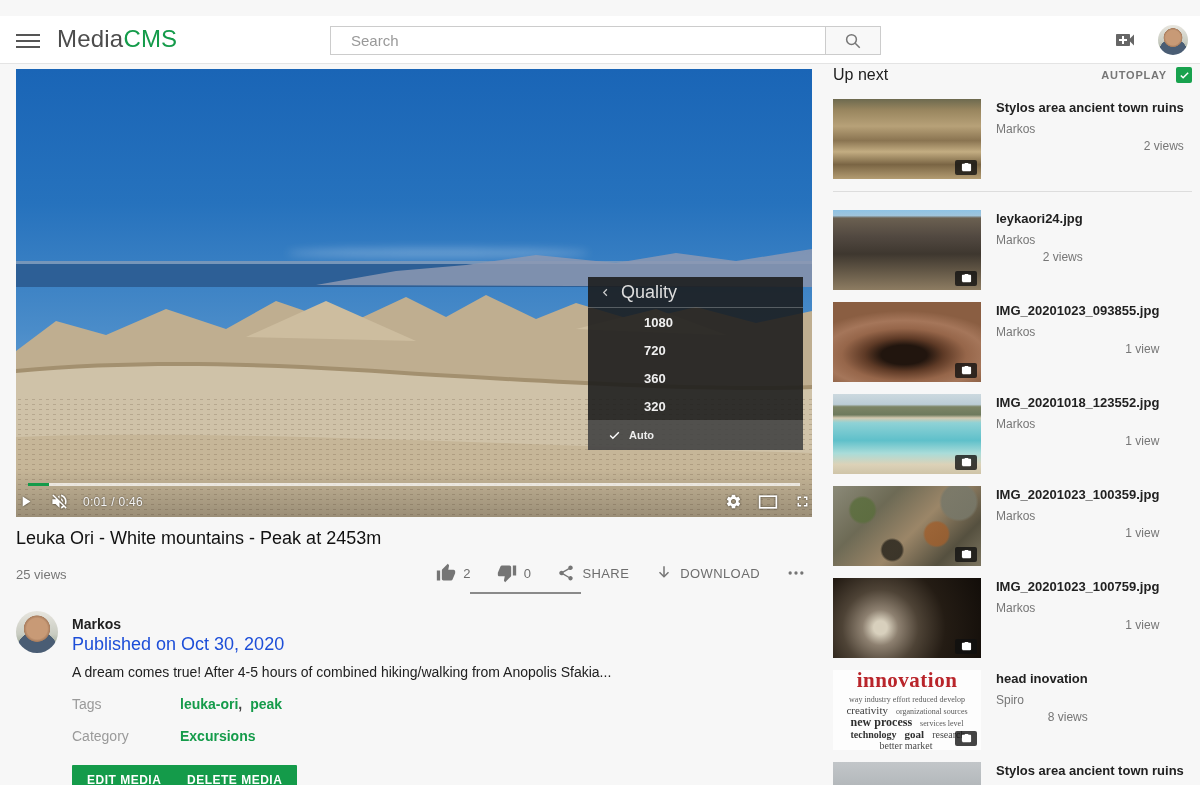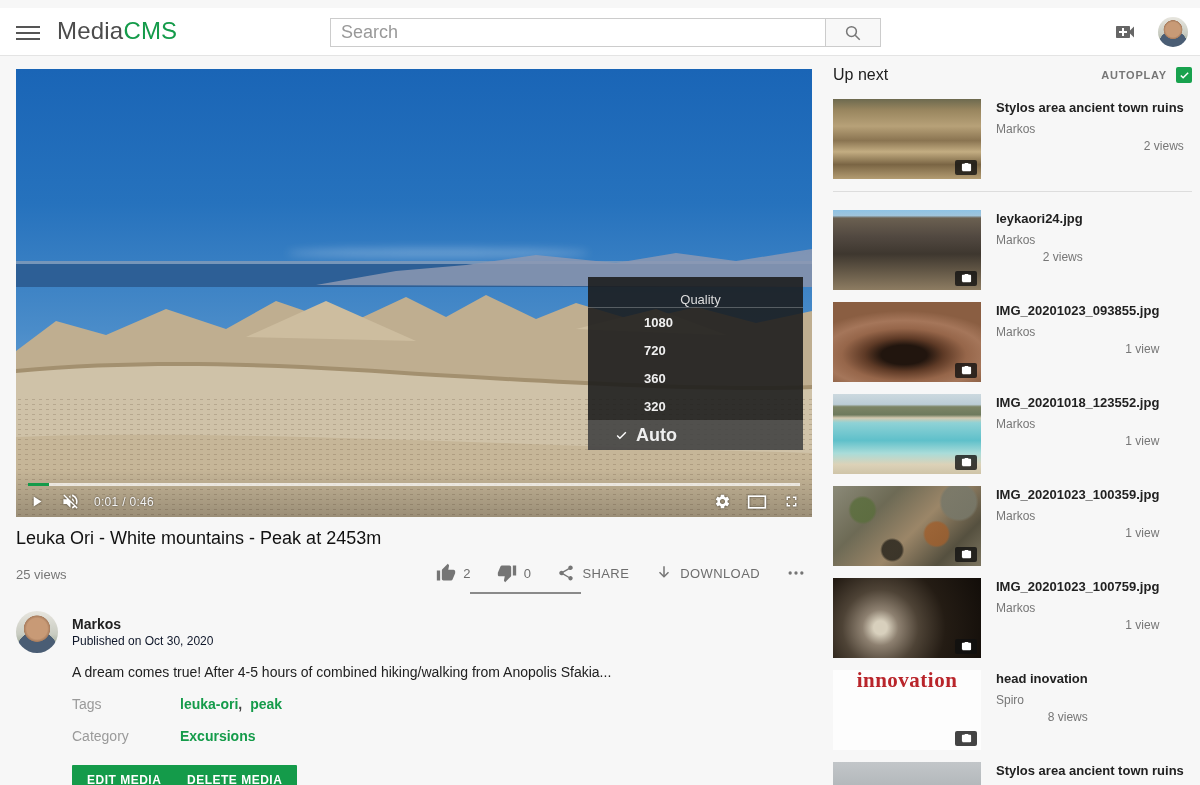--- a/index.html
+++ b/index.html
@@ -1,28 +1,28 @@
 <!DOCTYPE html>
 <html><head>
 <meta charset="utf-8">
 <style>
   * { margin:0; padding:0; box-sizing:border-box; }
   html,body { width:1200px; height:785px; overflow:hidden; background:#f7f7f7;
     font-family:"Liberation Sans", sans-serif; color:#212121; }
 
   
-  .topbar { position:absolute; left:0; top:8px; width:1200px; height:48px; background:#fff;
+  .topbar { position:absolute; left:0; top:16px; width:1200px; height:48px; background:#fff;
     border-bottom:1px solid #e4e4e4; z-index:30; }
   .hamburger { position:absolute; left:16px; top:14px; width:24px; height:20px; cursor:pointer; }
   .hamburger span { display:block; height:2px; background:#555; margin:4px 0; }
   .logo { position:absolute; left:57px; top:9px; font-size:24px; letter-spacing:.2px; cursor:pointer; }
   .logo .media { color:#4c4c4c; }
   .logo .cms { color:#149b4a; }
   .search-input { position:absolute; left:330px; top:10px; width:496px; height:29px;
-    border:1px solid #ccc; background:#fff; padding:0 10px; font-size:18px; color:#333;
+    border:1px solid #ccc; background:#fff; padding:0 20px; font-size:15px; color:#333;
     font-family:"Liberation Sans", sans-serif; outline:none; }
   .search-input::placeholder { color:#999; }
   .search-btn { position:absolute; left:825px; top:10px; width:56px; height:29px;
     background:#f8f8f8; border:1px solid #ccc; display:flex; align-items:center;
     justify-content:center; cursor:pointer; }
   .upload-icon { position:absolute; left:1113px; top:12px; width:24px; height:24px; color:#666; cursor:pointer; }
   .header-avatar { position:absolute; left:1158px; top:9px; width:30px; height:30px; border-radius:50%;
     cursor:pointer; background:
       radial-gradient(circle at 50% 42%, #c89a76 0 32%, #a87d5e 40%, transparent 42%),
       radial-gradient(circle at 50% 95%, #4a5d74 0 45%, transparent 46%),
@@ -38,55 +38,55 @@
   .speckle { position:absolute; left:0; bottom:0; width:796px; height:120px;
     background-image:radial-gradient(rgba(96,74,52,.28) 1px, transparent 1.4px);
     background-size:7px 5px; opacity:.8; }
 
   .ctrl-shade { position:absolute; left:0; bottom:0; width:100%; height:48px;
     background:linear-gradient(180deg, rgba(0,0,0,0) 0%, rgba(0,0,0,.22) 100%); }
   .timeline { position:absolute; left:12px; right:12px; bottom:31px; height:3px;
     background:rgba(255,255,255,.72); cursor:pointer; }
   .timeline .played { height:3px; width:21px; background:#149b4a; }
   .controlbar { position:absolute; left:0; bottom:0; width:100%; height:31px;
-    display:flex; align-items:center; padding:0 12px; color:#fff; }
+    display:flex; align-items:center; padding:0 1px; color:#fff; }
   .controlbar svg { filter:drop-shadow(0 0 1px rgba(0,0,0,.6)); cursor:pointer; }
   .time-display { font-size:12px; color:#f4f4f4; margin-left:14px;
     text-shadow:0 0 2px rgba(0,0,0,.6); letter-spacing:.3px; }
   .ctrl-spacer { flex:1; }
   .ctrl-right { display:flex; align-items:center; gap:16px; }
 
   
   .quality-menu { position:absolute; left:572px; top:208px; width:215px;
     background:rgba(26,26,26,.88); color:#eee; z-index:10; }
   .qm-header { height:30px; display:flex; align-items:center; padding:15px 12px;
-    border-bottom:1px solid rgba(255,255,255,.25); font-size:13px; color:#ddd; cursor:pointer;flex-direction:column; }
+    border-bottom:1px solid rgba(255,255,255,.25); font-size:18px; color:#ddd; cursor:pointer; }
   .qm-header .qm-title { margin-left:10px; }
   .qm-option { height:28px; display:flex; align-items:center; padding-left:32px;
     font-size:13px; font-weight:bold; color:#f0f0f0; cursor:pointer;margin-left:24px; }
-  .qm-selected { height:30px; display:flex; align-items:center; padding-left:27px;
-    font-size:18px; font-weight:bold; background:rgba(255,255,255,.16); cursor:pointer; }
+  .qm-selected { height:30px; display:flex; align-items:center; padding-left:20px;
+    font-size:11px; font-weight:bold; background:rgba(255,255,255,.16); cursor:pointer; }
   .qm-selected .label { margin-left:8px; }
 
   
   .video-title { position:absolute; left:16px; top:528px; width:700px; font-size:18px; color:#111; }
   .view-count { position:absolute; left:16px; top:567px; font-size:13px; color:#767676; }
   .actions { position:absolute; top:558px; left:470px; width:336px; height:30px;
     display:flex; align-items:center; justify-content:flex-end; gap:26px; color:#757575; }
   .action { display:flex; align-items:center; gap:7px; cursor:pointer; }
   .action .lbl { font-size:13px; color:#6d6d6d; letter-spacing:.4px; }
   .rating-bar { position:absolute; left:470px; top:592px; width:111px; height:2px; background:#8a8a8a; }
 
   .author-avatar { position:absolute; left:16px; top:611px; width:42px; height:42px; border-radius:50%;
     cursor:pointer; background:
       radial-gradient(circle at 50% 42%, #c89a76 0 32%, #a87d5e 40%, transparent 42%),
       radial-gradient(circle at 50% 97%, #4a5d74 0 45%, transparent 46%),
       linear-gradient(180deg,#e8e6df 0%,#c9ccc2 55%,#7e8f78 100%); }
   .author-name { position:absolute; left:72px; top:616px; font-size:14px; font-weight:bold; color:#212121; }
-  .published { position:absolute; left:72px; top:634px; font-size:12px; color:#0f172a; }
+  .published { position:absolute; left:72px; top:634px; font-size:18px; color:#1d4ed8; }
   .description { position:absolute; left:72px; top:664px; width:620px; font-size:14px; color:#212121; }
   .meta-label { position:absolute; left:72px; font-size:14px; color:#9a9a9a; }
   .meta-tags { position:absolute; left:180px; top:696px; font-size:14px; font-weight:bold; }
   .meta-tags a { color:#149b4a; text-decoration:none; cursor:pointer; }
   .tag-sep { color:#444; font-weight:bold; margin-right:8px; }
   .meta-cat { position:absolute; left:180px; top:728px; font-size:14px; font-weight:bold; }
   .meta-cat a { color:#149b4a; text-decoration:none; cursor:pointer; }
   .media-btn { position:absolute; top:765px; height:30px; background:#149b4a; color:#fff;
     border:none; font-size:12px; font-weight:bold; letter-spacing:.5px; padding:0 15px;
     font-family:"Liberation Sans", sans-serif; cursor:pointer; border-radius:1px; }
@@ -118,21 +118,21 @@
   .thumb-3 { background:radial-gradient(ellipse 70% 55% at 48% 66%, #21150e 0 22%, #5e3a26 38%, #96664a 60%, #a5765a 78%, #8a5e42 100%); }
   .thumb-4 { background:linear-gradient(180deg,#ccd9df 0%,#bccdd6 13%,#7d8566 16%,#6e7a5d 26%,#d5cab0 30%,#8fd2d6 36%,#5fc0ca 58%,#a9dcd9 74%,#dcd2b8 88%,#cfc4a8 100%); }
   .thumb-5 { background:
       radial-gradient(circle at 20% 30%, rgba(90,110,60,.8) 0 9%, transparent 11%),
       radial-gradient(circle at 70% 60%, rgba(160,95,45,.8) 0 10%, transparent 12%),
       radial-gradient(circle at 40% 80%, rgba(50,45,35,.9) 0 9%, transparent 11%),
       radial-gradient(circle at 85% 20%, rgba(120,120,105,.9) 0 12%, transparent 14%),
       linear-gradient(135deg,#8b8a78 0%,#6d6a55 30%,#9b8668 55%,#55503f 80%,#7c7560 100%); }
   .thumb-6 { background:radial-gradient(circle at 32% 62%, #d8d0bd 0 6%, #8d8070 16%, #4e4336 34%, #241c14 58%, #120d09 100%); }
   .thumb-7 { background:#fdfdfd; display:flex; flex-direction:column; align-items:center;
-      font-family:"Liberation Serif", serif; overflow:hidden; }
+      justify-content:center; font-family:"Liberation Serif", serif; overflow:hidden; }
   .cloud-main { color:#b9252b; font-weight:bold; font-size:21px; line-height:20px; letter-spacing:.5px; }
   .cloud-words { width:140px; text-align:center; line-height:9px; margin-top:2px; }
   .cloud-words span { color:#5a5a5a; font-size:8px; margin:0 2px; }
   .cloud-words span:nth-child(2) { font-size:11px; color:#3c3c3c; }
   .cloud-words span:nth-child(4) { font-weight:bold; font-size:12px; color:#2e2e2e; }
   .cloud-words span:nth-child(6) { font-weight:bold; font-size:10px; color:#333; }
   .cloud-words span:nth-child(7) { font-weight:bold; font-size:11px; color:#2e2e2e; }
   .cloud-words span:nth-child(8) { font-size:10px; color:#4a4a4a; }
   .thumb-8 { background:linear-gradient(180deg,#c2c6c9 0%,#aeb3b6 40%,#979da0 70%,#70767a 90%,#565b5e 100%); }
 </style>
@@ -378,20 +378,30 @@
     <div class="side-text">
       <div class="side-title">IMG_20201023_100759.jpg</div>
       <div class="side-author">Markos</div>
       <div class="side-views">1 view</div>
     </div>
   </div>
 
   <div class="side-item">
     <div class="thumb thumb-7">
       <div class="cloud-main">innovation</div>
+      <div class="cloud-words">
+        <span>way industry effort reduced develop</span>
+        <span>creativity</span>
+        <span>organizational sources</span>
+        <span>new process</span>
+        <span>services level</span>
+        <span>technology</span>
+        <span>goal</span>
+        <span>research better market</span>
+      </div>
       <div class="cam-badge">
           <svg width="11" height="11" viewBox="0 0 24 24" fill="#fff">
             <path d="M12 15.2a3.2 3.2 0 1 0 0-6.4 3.2 3.2 0 0 0 0 6.4zM9 2 7.17 4H4c-1.1 0-2 .9-2 2v12c0 1.1.9 2 2 2h16c1.1 0 2-.9 2-2V6c0-1.1-.9-2-2-2h-3.17L15 2H9z"></path>
           </svg>
         </div>
     </div>
     <div class="side-text">
       <div class="side-title">head inovation</div>
       <div class="side-author">Spiro</div>
       <div class="side-views">8 views</div>

